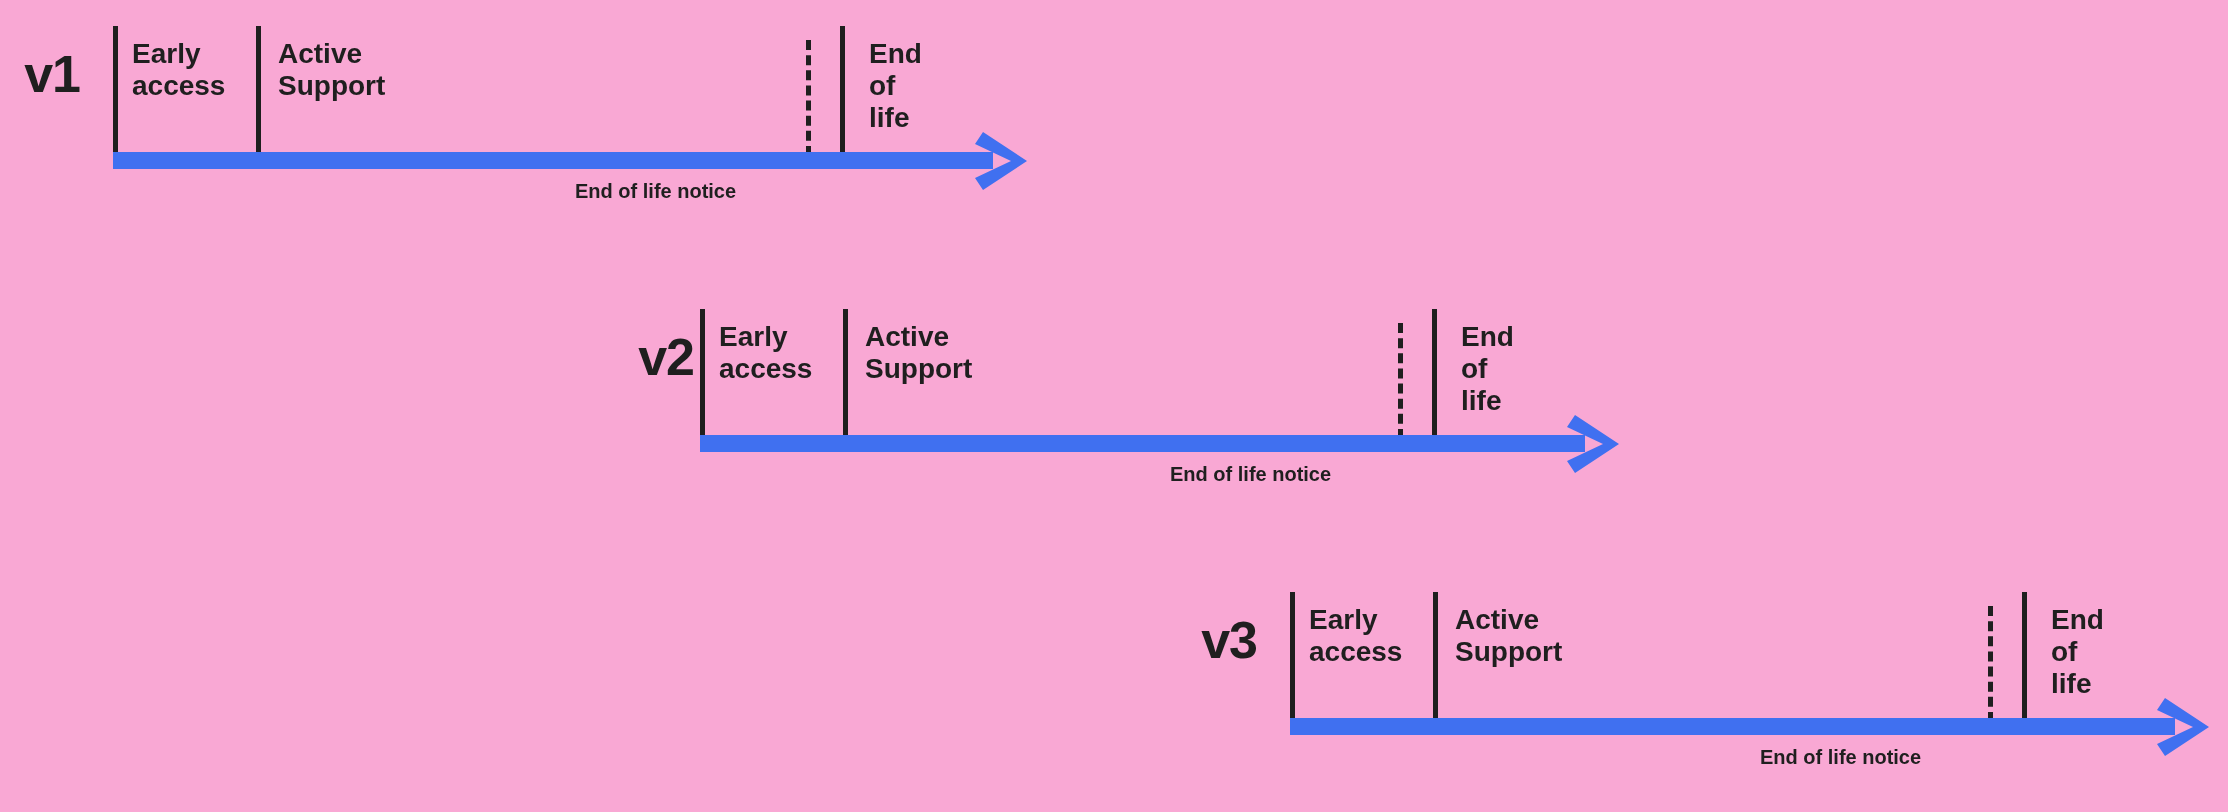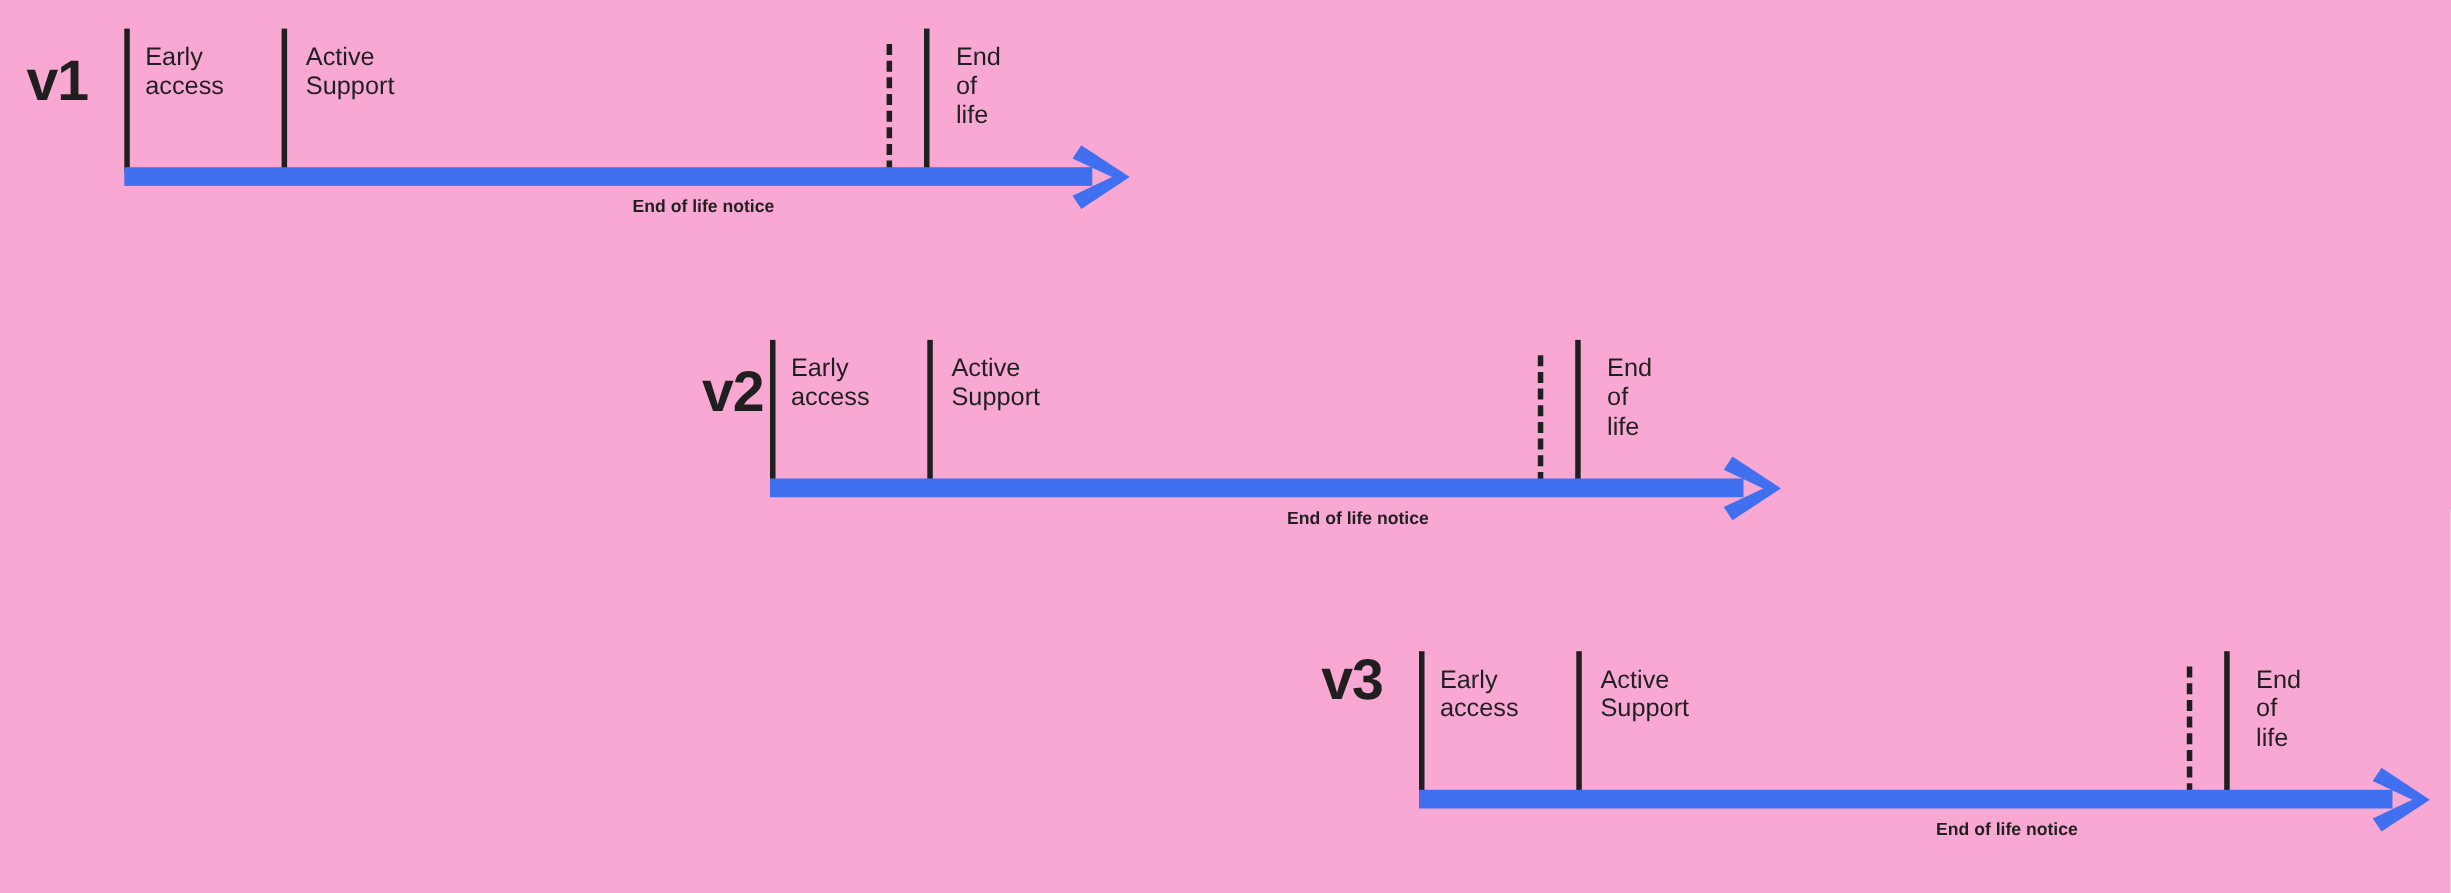--- a/index.html
+++ b/index.html
@@ -67,31 +67,31 @@
   .tick-dashed {
     position: absolute;
     width: 0;
     border-left: 5px dashed #1f1f1f;
     background: transparent;
   }
 
   
   .phase-label {
     position: absolute;
-    font-size: 23px;
-    font-weight: 400;
+    font-size: 28px;
+    font-weight: 700;
     color: #1f1f1f;
     line-height: 1.15;
     white-space: pre-line;
   }
 
   
   .notice-label {
     position: absolute;
-    font-size: 16px;
+    font-size: 20px;
     font-weight: 700;
     color: #1f1f1f;
     line-height: 1.15;
     white-space: nowrap;
   }
 </style>
 </head>
 <body>
 
 <div id="canvas">
@@ -135,21 +135,21 @@
     <div class="rail" style="left:700px; top:435px; width:885px;"></div>
     <svg class="arrow-head" style="left:1567px; top:413px;" viewBox="0 0 56 62">
       <path d="M 8 2 L 52 31 L 8 60 L 0 48 L 36 31 L 0 14 Z" fill="#4070f0"></path>
     </svg>
 
     <div class="notice-label" style="left:1170px; top:463px;">End of life notice</div>
   </div>
 
   <div class="timeline">
 
-    <div class="version-label" style="left:1187px; top:592px; width:70px;">v3</div>
+    <div class="version-label" style="left:1187px; top:614px; width:70px;">v3</div>
 
     <div class="tick" style="left:1290px; top:592px; height:130px;"></div>
     <div class="tick" style="left:1433px; top:592px; height:130px;"></div>
     <div class="tick-dashed" style="left:1988px; top:606px; height:116px;"></div>
     <div class="tick" style="left:2022px; top:592px; height:130px;"></div>
 
     <div class="phase-label" style="left:1309px; top:604px;">Early
 access</div>
     <div class="phase-label" style="left:1455px; top:604px;">Active Support</div>
     <div class="phase-label" style="left:2051px; top:604px;">End of life</div>

